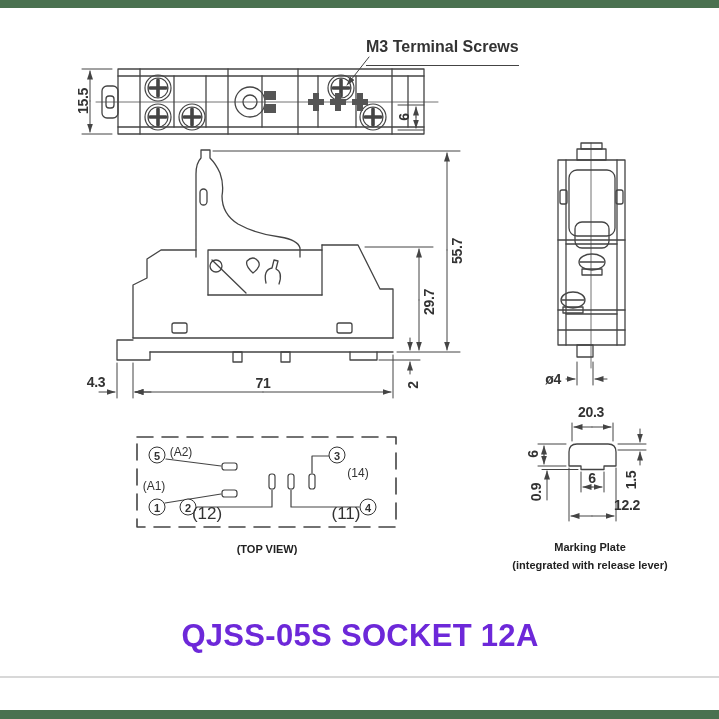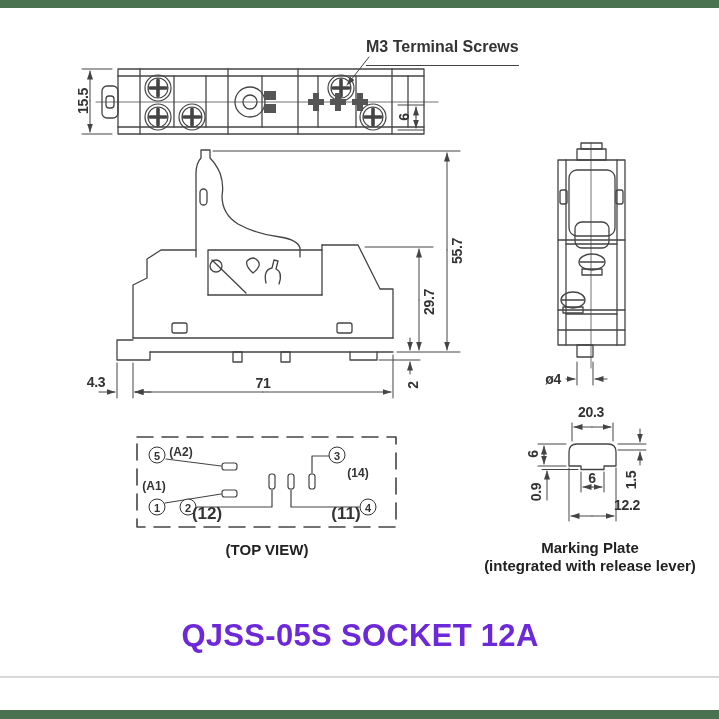--- a/index.html
+++ b/index.html
@@ -9,28 +9,28 @@
   .bar.top{top:0;height:8px;}
   .bar.bottom{top:710px;height:9px;}
   .divider{position:absolute;left:0;top:676px;width:719px;height:2px;background:#d8d8d8;}
   svg.draw{position:absolute;left:0;top:0;}
   svg.draw *{vector-effect:non-scaling-stroke;}
   .dim{position:absolute;transform:translate(-50%,-50%);font-size:14px;font-weight:600;
        color:#333;white-space:nowrap;letter-spacing:-0.3px;}
   .dim.rot{transform:translate(-50%,-50%) rotate(-90deg);}
   .lead-label{position:absolute;font-size:16px;font-weight:600;color:#333;
               border-bottom:1.5px solid #444;padding-bottom:9px;white-space:nowrap;}
-  .caption{position:absolute;transform:translate(-50%,-50%);font-size:15px;font-weight:700;
+  .caption{position:absolute;transform:translate(-50%,-50%);font-size:11px;font-weight:700;
            color:#222;white-space:nowrap;}
   .caption.plain{font-weight:600;}
   .pin-circle{position:absolute;transform:translate(-50%,-50%);width:17px;height:17px;
               border:1.4px solid #333;border-radius:50%;box-sizing:border-box;
               font-size:11px;font-weight:700;color:#333;display:flex;
               align-items:center;justify-content:center;background:#fff;}
-  .pin-label{position:absolute;transform:translate(-50%,-50%);font-size:12px;font-weight:700;
+  .pin-label{position:absolute;transform:translate(-50%,-50%);font-size:12px;font-weight:400;
              color:#333;white-space:nowrap;}
   .pin-label.small{font-size:17px;}
   .page-title{position:absolute;transform:translate(-50%,-50%);font-size:31px;font-weight:700;
               color:#6d28d9;letter-spacing:0.3px;white-space:nowrap;}
 </style>
 </head>
 <body>
 
 <div class="screen">
 

